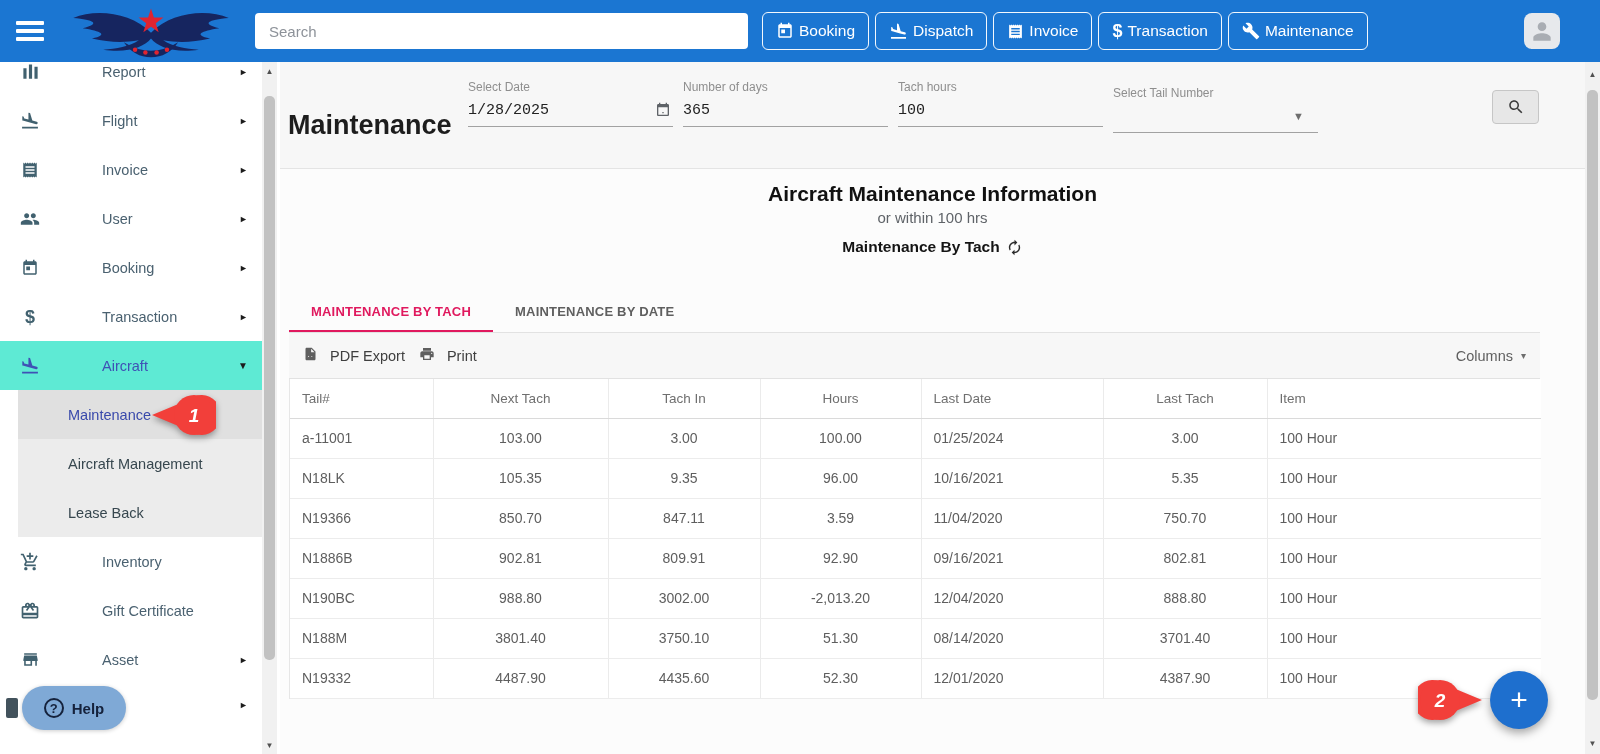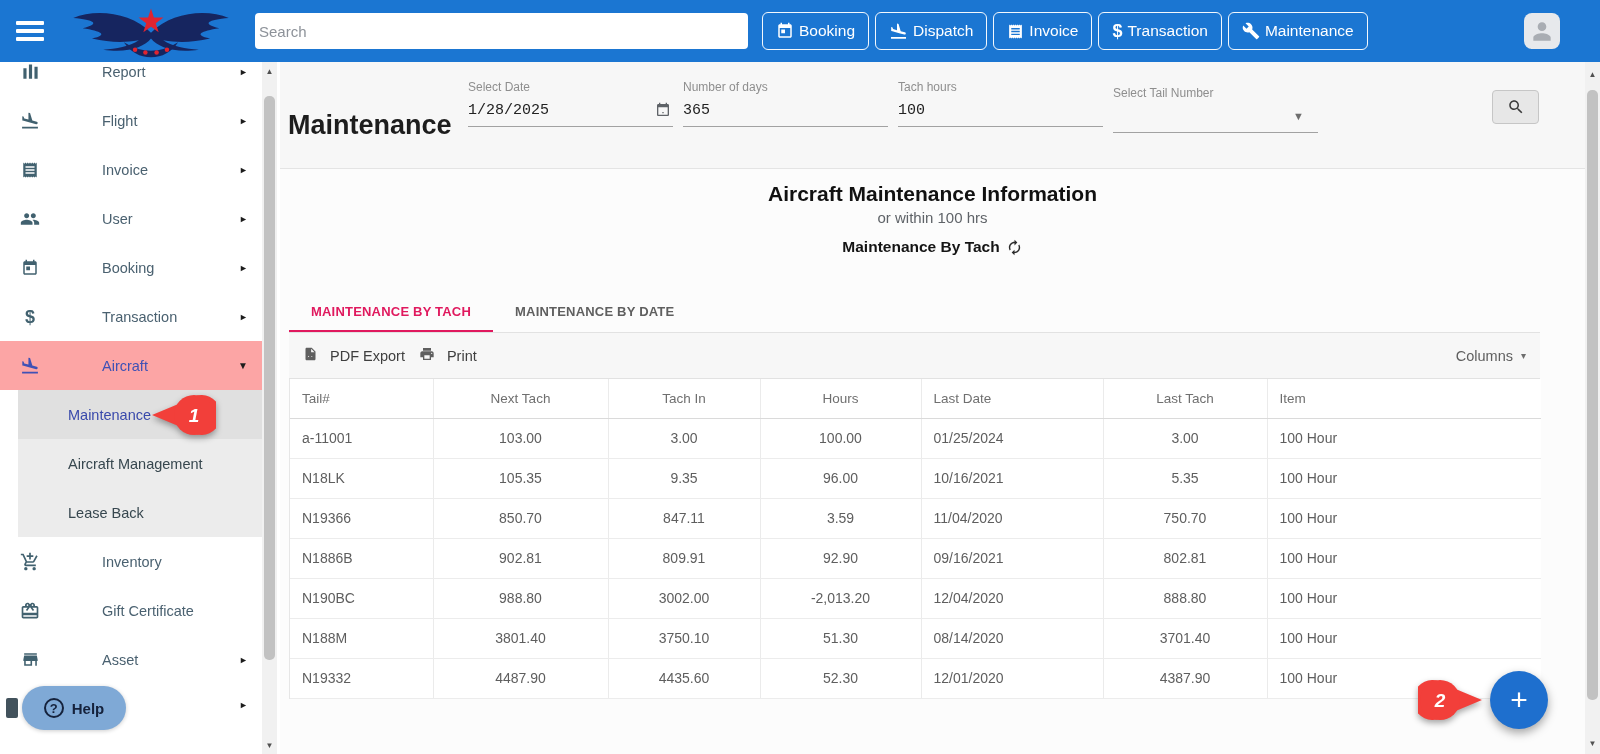--- a/index.html
+++ b/index.html
@@ -5,39 +5,39 @@
   * { box-sizing: border-box; }
   html,body { margin:0; padding:0; width:1600px; height:754px; overflow:hidden;
     font-family:"Liberation Sans", sans-serif; background:#fff; }
 
   
   .topbar { position:fixed; top:0; left:0; width:1600px; height:62px; background:#1b76d2; z-index:60; }
   .burger { position:absolute; left:16px; top:21px; width:28px; height:20px; cursor:pointer; }
   .burger span { display:block; height:4px; background:#fff; border-radius:1px; margin-bottom:4px; }
   .logo { position:absolute; left:62px; top:2px; }
   .searchbox { position:absolute; left:255px; top:13px; width:493px; height:36px; border:none;
-    border-radius:4px; padding:0 4px; font-size:15px; color:#333; outline:none; background:#fff;
+    border-radius:4px; padding:0 14px; font-size:15px; color:#333; outline:none; background:#fff;
     font-family:"Liberation Sans", sans-serif; }
   .searchbox::placeholder { color:#8d9299; }
   .navbtns { position:absolute; left:762px; top:12px; display:flex; gap:6px; }
   .navbtn { display:flex; align-items:center; gap:5px; height:38px; padding:0 13px;
     background:transparent; border:1px solid rgba(255,255,255,.95); border-radius:6px;
     color:#fff; font-size:15.5px; cursor:pointer; font-family:"Liberation Sans", sans-serif; }
   .navbtn svg { display:block; }
   .avatar { position:absolute; left:1524px; top:13px; width:36px; height:36px; border-radius:8px;
     background:#e7e9ec; display:flex; align-items:center; justify-content:center; cursor:pointer; overflow:hidden; }
 
   
   .sidebar { position:fixed; left:0; top:62px; width:262px; height:692px; background:#fff; overflow:hidden; z-index:20; }
   .sidelist { margin-top:-15px; }
   .srow { position:relative; height:49px; display:flex; align-items:center; padding-left:18px; cursor:pointer; color:#4a6170;gap:36px; }
   .srow .sic { width:24px; display:flex; justify-content:center; color:#41616f; }
   .srow .slabel { margin-left:24px; font-size:14.5px; }
   .srow .sarrow { position:absolute; right:14px; font-size:9px; color:#1c1c1c; }
-  .srow.sel { background:#fca5a5; color:#3f51b5; }
+  .srow.sel { background:#5eead4; color:#3f51b5; }
   .srow.sel .sic { color:#3f51b5; }
   .srow.sel .sarrow { font-size:10px; color:#1c1c1c; }
   .submenu { margin-left:18px; width:244px; background:#ececec; }
   .subrow { height:49px; display:flex; align-items:center; padding-left:50px; font-size:14.5px; color:#37474f; cursor:pointer; }
   .subrow.sel { background:#e0e0e0; color:#3949ab; }
   .dollar { font-size:18px; font-weight:700; line-height:1; }
   .hiddenfrag { position:absolute; left:6px; top:636px; width:12px; height:20px; background:#42525c; border-radius:2px; }
   .hiddenarrow { position:absolute; right:14px; top:638px; font-size:9px; color:#1c1c1c; }
   .helppill { position:absolute; left:22px; top:624px; width:104px; height:44px; border-radius:22px;
     background:#7fa9d6; display:flex; align-items:center; justify-content:center; gap:8px; cursor:pointer;

